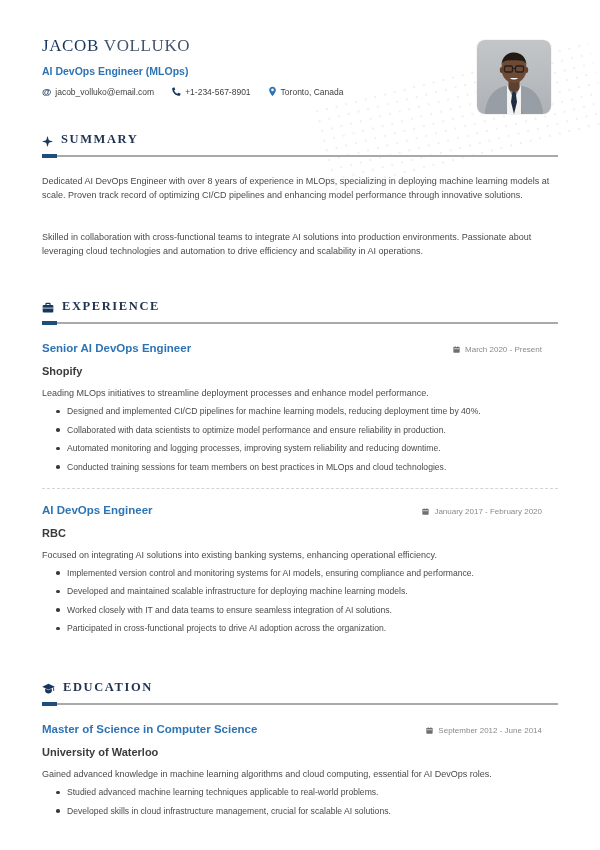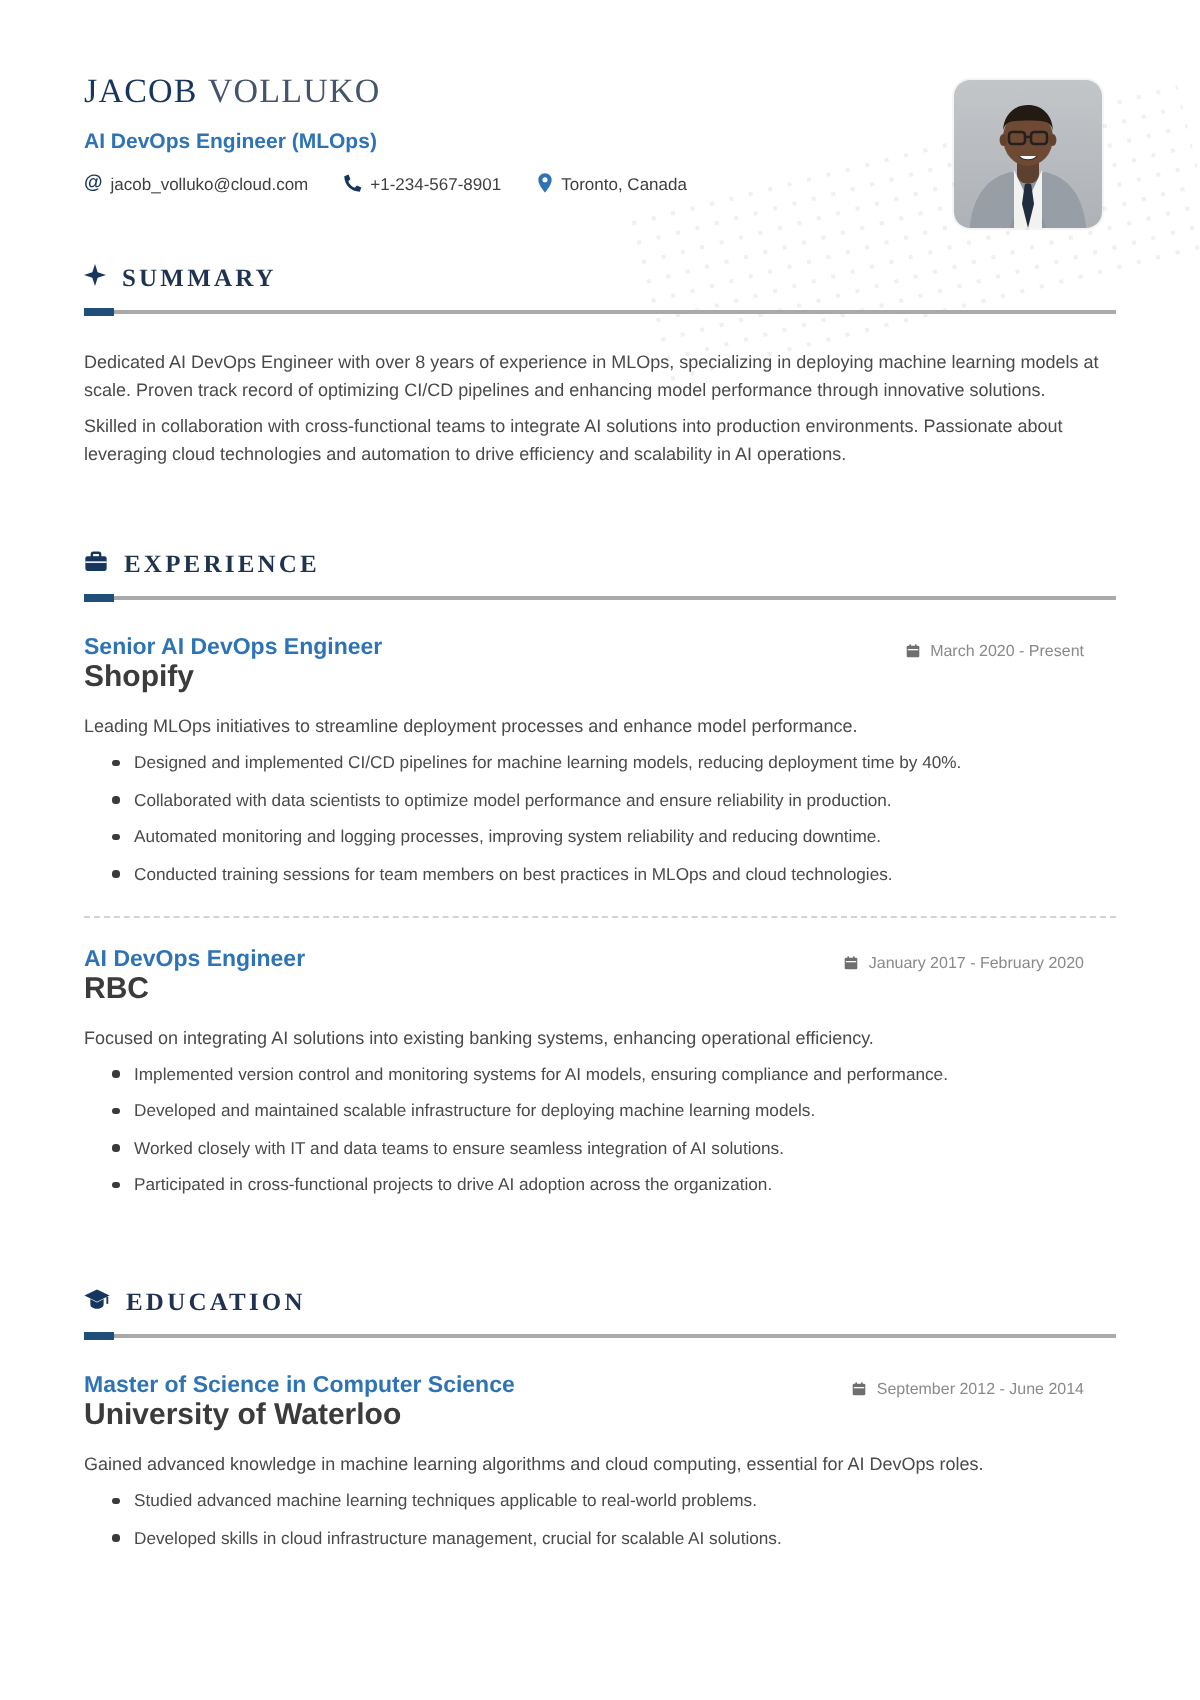--- a/index.html
+++ b/index.html
@@ -33,38 +33,38 @@
 
   .photo { position:absolute; top:40px; right:49px; width:74px; height:74px; border-radius:8px; overflow:hidden; box-shadow:0 0 0 1px rgba(0,0,0,.04); }
   .photo svg { display:block; width:74px; height:74px; }
 
   
   .section { position:relative; }
   .sec-summary   { margin-top:35px; }
   .sec-experience{ margin-top:41px; }
   .sec-education { margin-top:46px; }
 
-  .section-header { display:flex; align-items:flex-start; gap:8px; }
+  .section-header { display:flex; align-items:flex-end; gap:8px; }
   .section-header svg { display:block; }
   .section-title { font-family:"Liberation Serif", serif; font-size:12.5px; font-weight:600; letter-spacing:1.6px; color:#1f3250; }
 
   .section-rule { margin-top:8px; height:2px; background:#a9a9a9; position:relative; }
   .section-rule .accent { position:absolute; left:0; top:-1px; width:15px; height:4px; background:#1f4e79; }
 
   .section-body { margin-top:18px; }
 
-  .para { font-size:9px; line-height:13.5px; color:#4a4a4a; margin-bottom:5px; }
+  .para { font-size:9px; line-height:13.5px; color:#4a4a4a; margin-bottom:29px; }
   .para:last-child { margin-bottom:0; }
 
   
   .entry-head { display:flex; justify-content:space-between; align-items:flex-start; }
   .entry-title { font-size:11.5px; font-weight:600; color:#2e74b5; }
   .entry-date { display:flex; align-items:center; gap:5px; font-size:8px; color:#8a8a8a; margin-top:3px; padding-right:16px; white-space:nowrap; }
   .entry-date svg { display:block; }
-  .entry-org { margin-top:0; font-size:15px; font-weight:bold; color:#3b3b3b; }
+  .entry-org { margin-top:11px; font-size:11px; font-weight:bold; color:#3b3b3b; }
   .entry-summary { margin-top:10px; font-size:9px; color:#4a4a4a; line-height:12px; }
 
   ul.bullets { list-style:none; margin-top:7px; padding-left:14px; }
   ul.bullets li { position:relative; padding-left:11px; font-size:8.6px; line-height:11px; color:#4a4a4a; margin-bottom:7.5px; }
   ul.bullets li::before { content:""; position:absolute; left:0; top:3.5px; width:3.5px; height:3.5px; border-radius:50%; background:#3a3a3a; }
 
   .entry-divider { border:none; border-top:1px dashed #d4d4d4; margin:15px 0 15px 0; }
 </style>
 </head>
 <body>
@@ -110,21 +110,21 @@
   <div class="content">
 
     <div class="name">
       <span class="first">JACOB</span><span class="last">VOLLUKO</span>
     </div>
     <div class="headline">AI DevOps Engineer (MLOps)</div>
 
     <div class="contacts">
       <div class="contact">
         <span class="at-glyph">@</span>
-        <span>jacob_volluko@cloud.com</span>
+        <span>jacob_volluko@email.com</span>
       </div>
       <div class="contact">
         <svg width="10" height="10" viewBox="0 0 14 14">
           <path d="M1.6 1.6 C1.6 7.6 6.4 12.4 12.4 12.4 L13.6 9.4 L10.4 8.1 L9 9.6 C6.7 8.7 5.3 7.3 4.4 5 L5.9 3.6 L4.6 0.4 Z" fill="#17365d"></path>
         </svg>
         <span>+1-234-567-8901</span>
       </div>
       <div class="contact">
         <svg width="9" height="11" viewBox="0 0 14 16">
           <path d="M7 0.5 C4 0.5 1.8 2.8 1.8 5.6 C1.8 9.5 7 15.3 7 15.3 C7 15.3 12.2 9.5 12.2 5.6 C12.2 2.8 10 0.5 7 0.5 Z M7 7.5 A2 2 0 1 1 7 3.5 A2 2 0 0 1 7 7.5 Z" fill="#2e74b5"></path>

